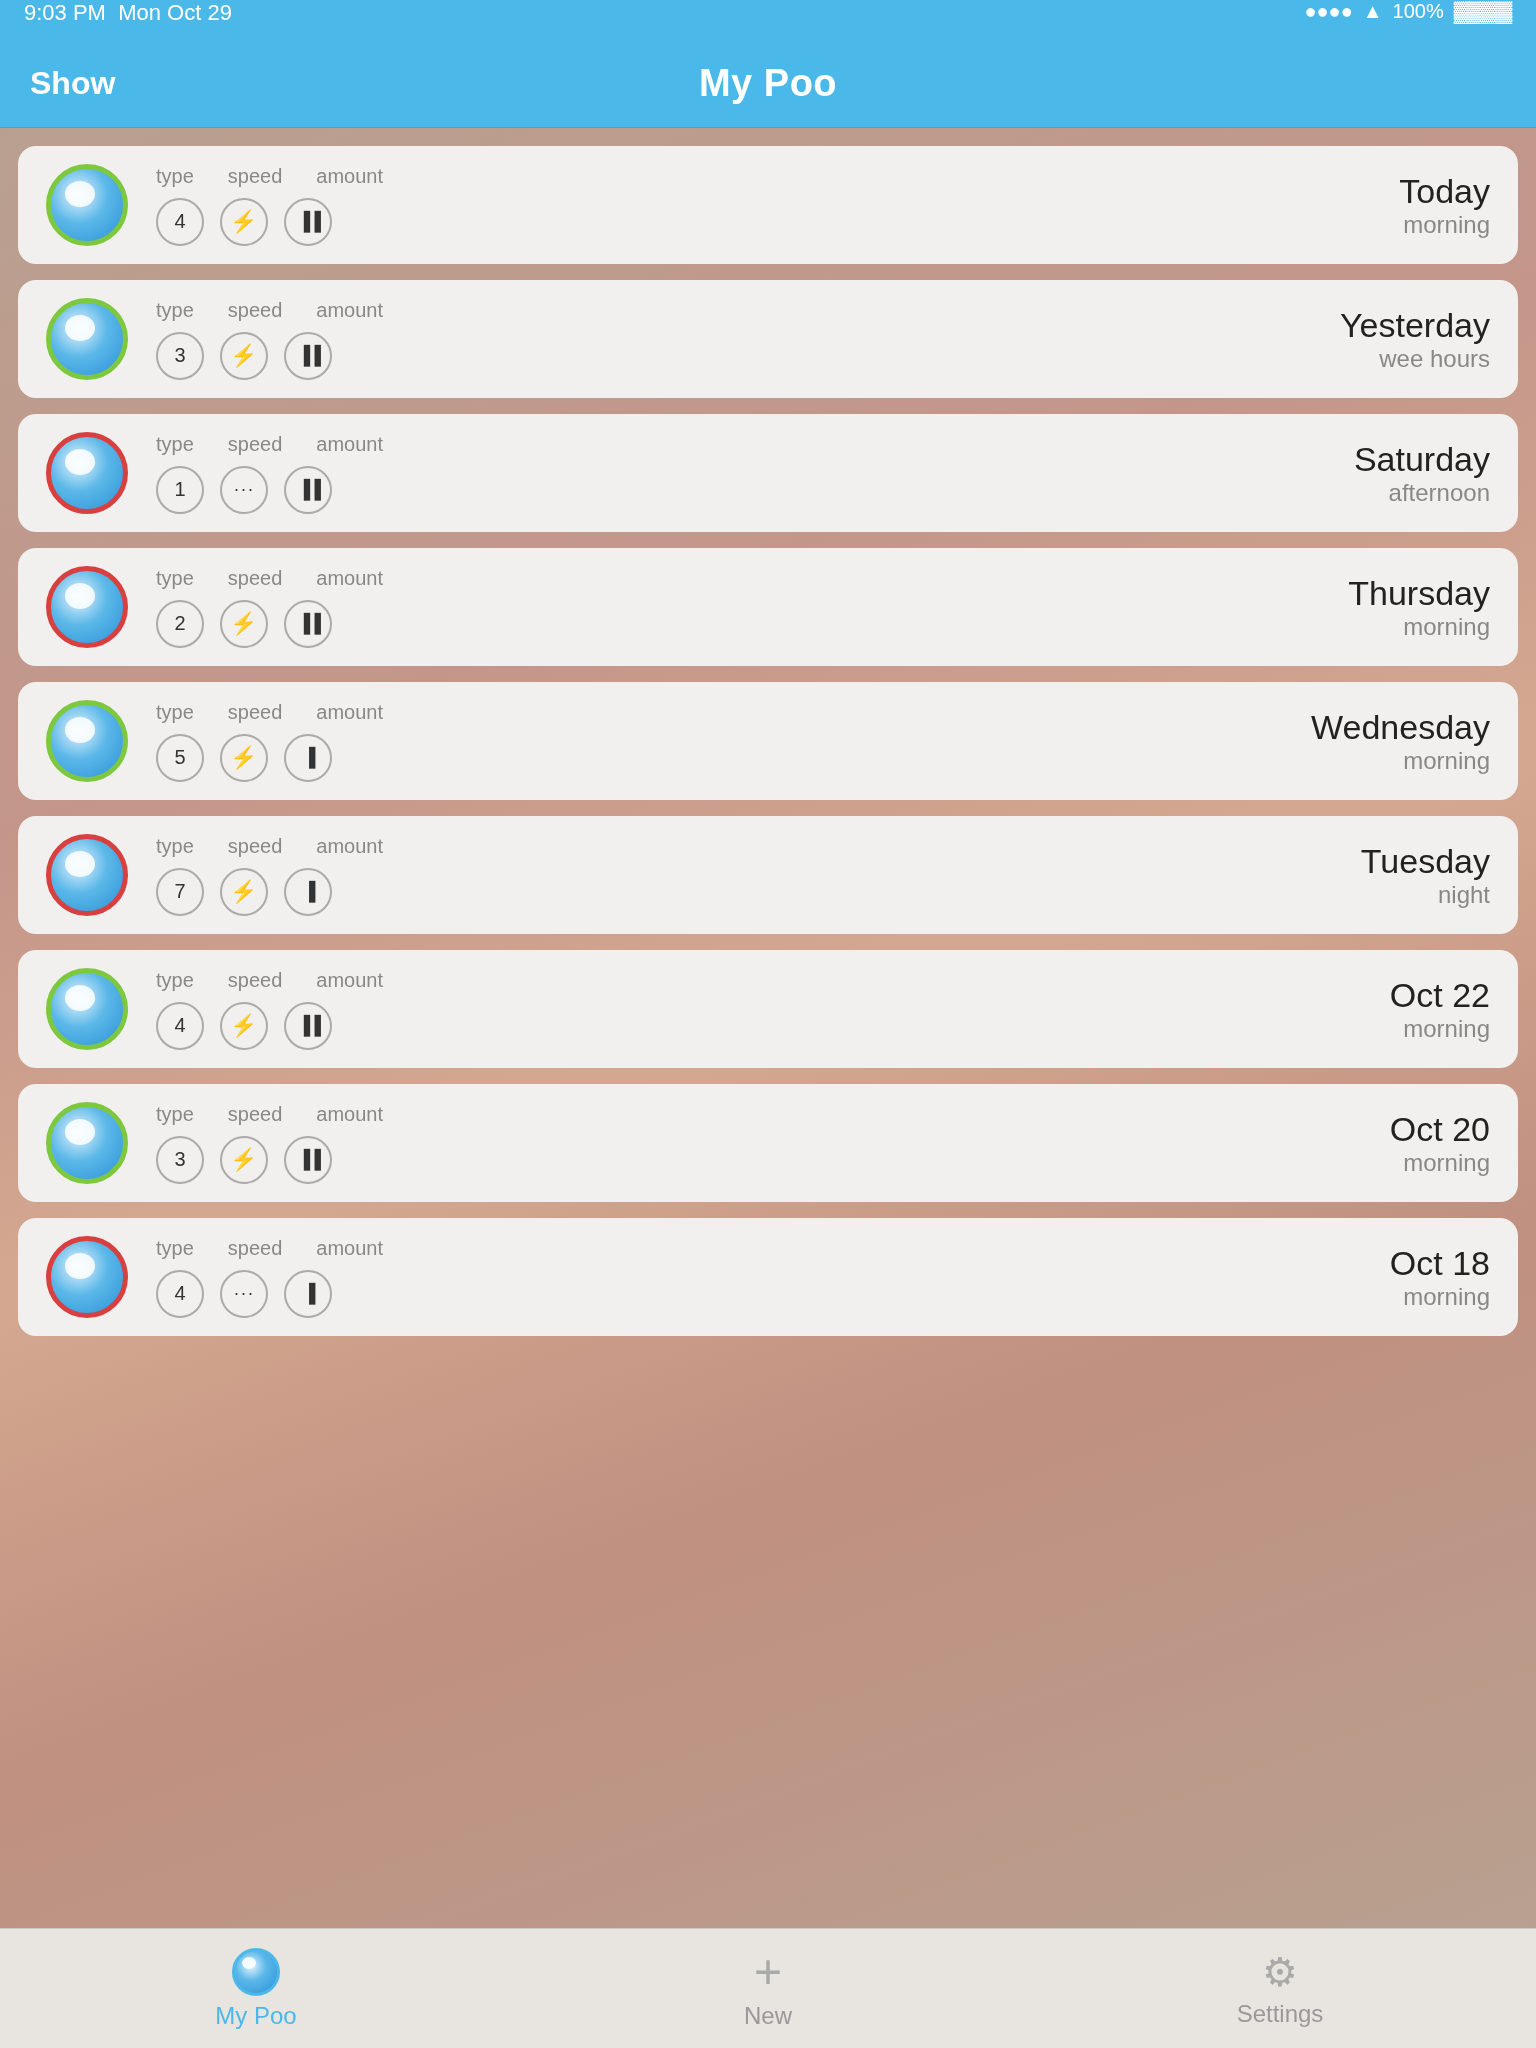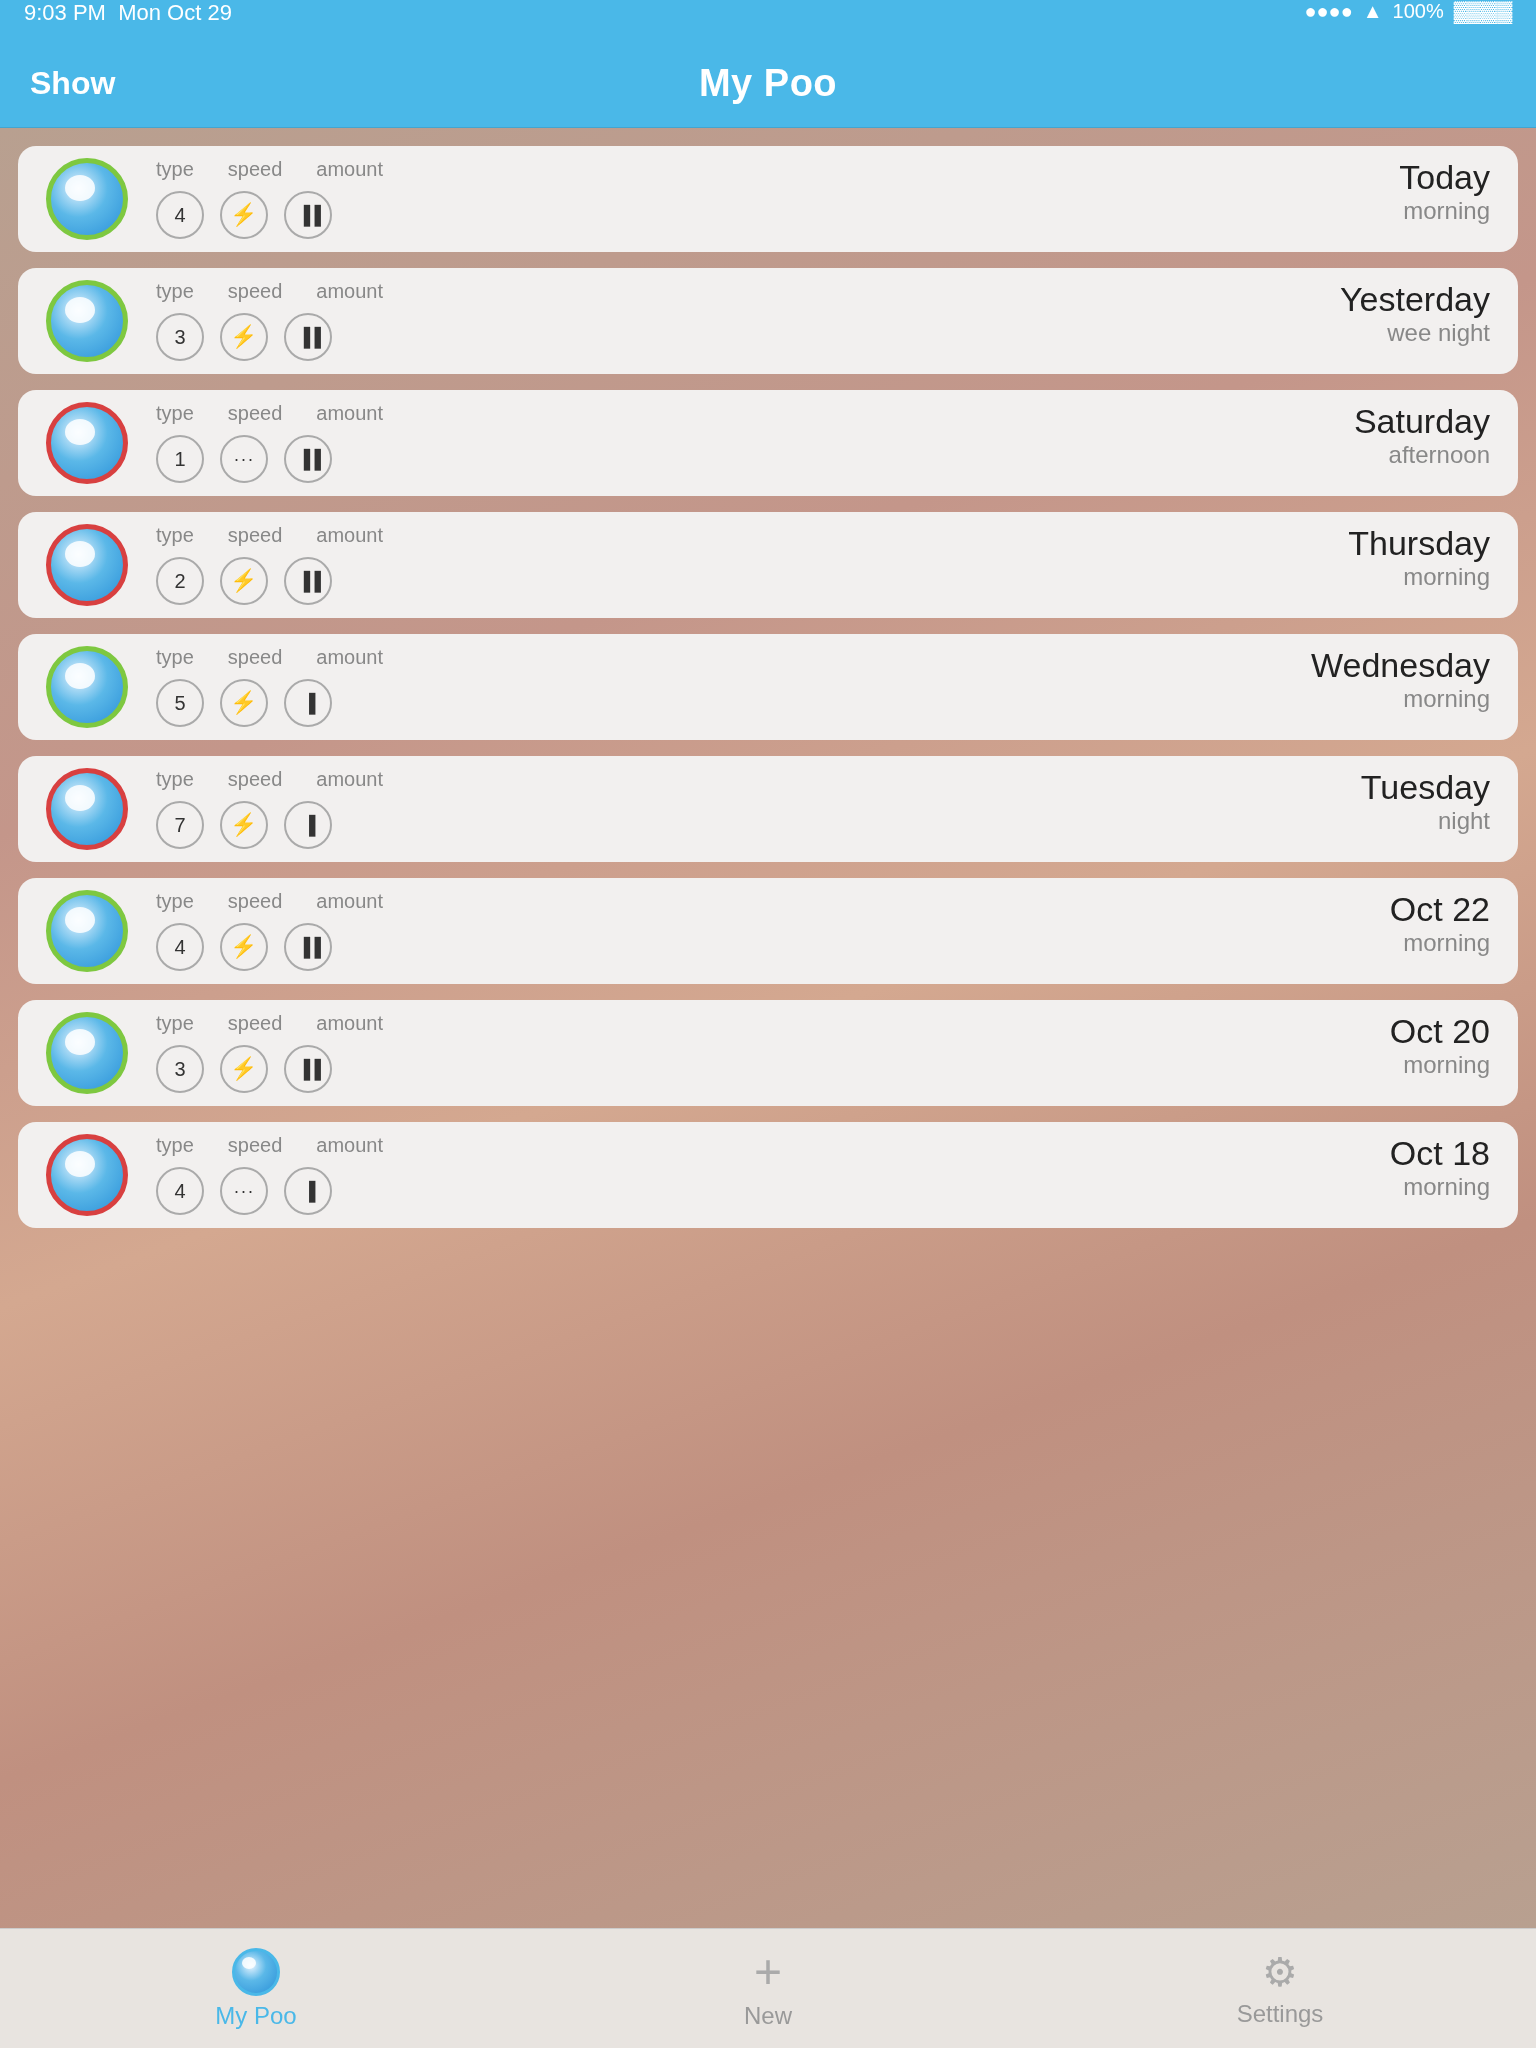--- a/index.html
+++ b/index.html
@@ -61,22 +61,23 @@
       background: linear-gradient(160deg, #b8a090 0%, #c4968a 30%, #d4a890 50%, #c09080 70%, #b8a090 100%);
       padding: 18px 18px 0 18px;
       overflow-y: auto;
     }
 
     
     .entry-card {
       background: #f2f0ef;
       border-radius: 18px;
       margin-bottom: 16px;
-      padding: 12px 28px;
-      display: flex;
+      padding: 18px 28px;
+      display: flex;
+      align-items: center;
       min-height: 100px;
     }
 
     
     .poo-icon {
       width: 82px;
       height: 82px;
       border-radius: 50%;
       flex-shrink: 0;
       margin-right: 28px;
@@ -291,21 +292,21 @@
           <span>amount</span>
         </div>
         <div class="meta-values">
           <div class="circle-badge">3</div>
           <div class="circle-badge speed-icon">⚡</div>
           <div class="circle-badge amount-icon" style="letter-spacing: -2px;">▐▐</div>
         </div>
       </div>
       <div class="entry-date">
         <div class="date-main">Yesterday</div>
-        <div class="date-sub">wee night</div>
+        <div class="date-sub">wee hours</div>
       </div>
     </div>
     <div class="entry-card">
       <div class="poo-icon poo-red">
         <div class="poo-highlight"></div>
       </div>
       <div class="entry-meta">
         <div class="meta-labels">
           <span>type</span>
           <span>speed</span>

